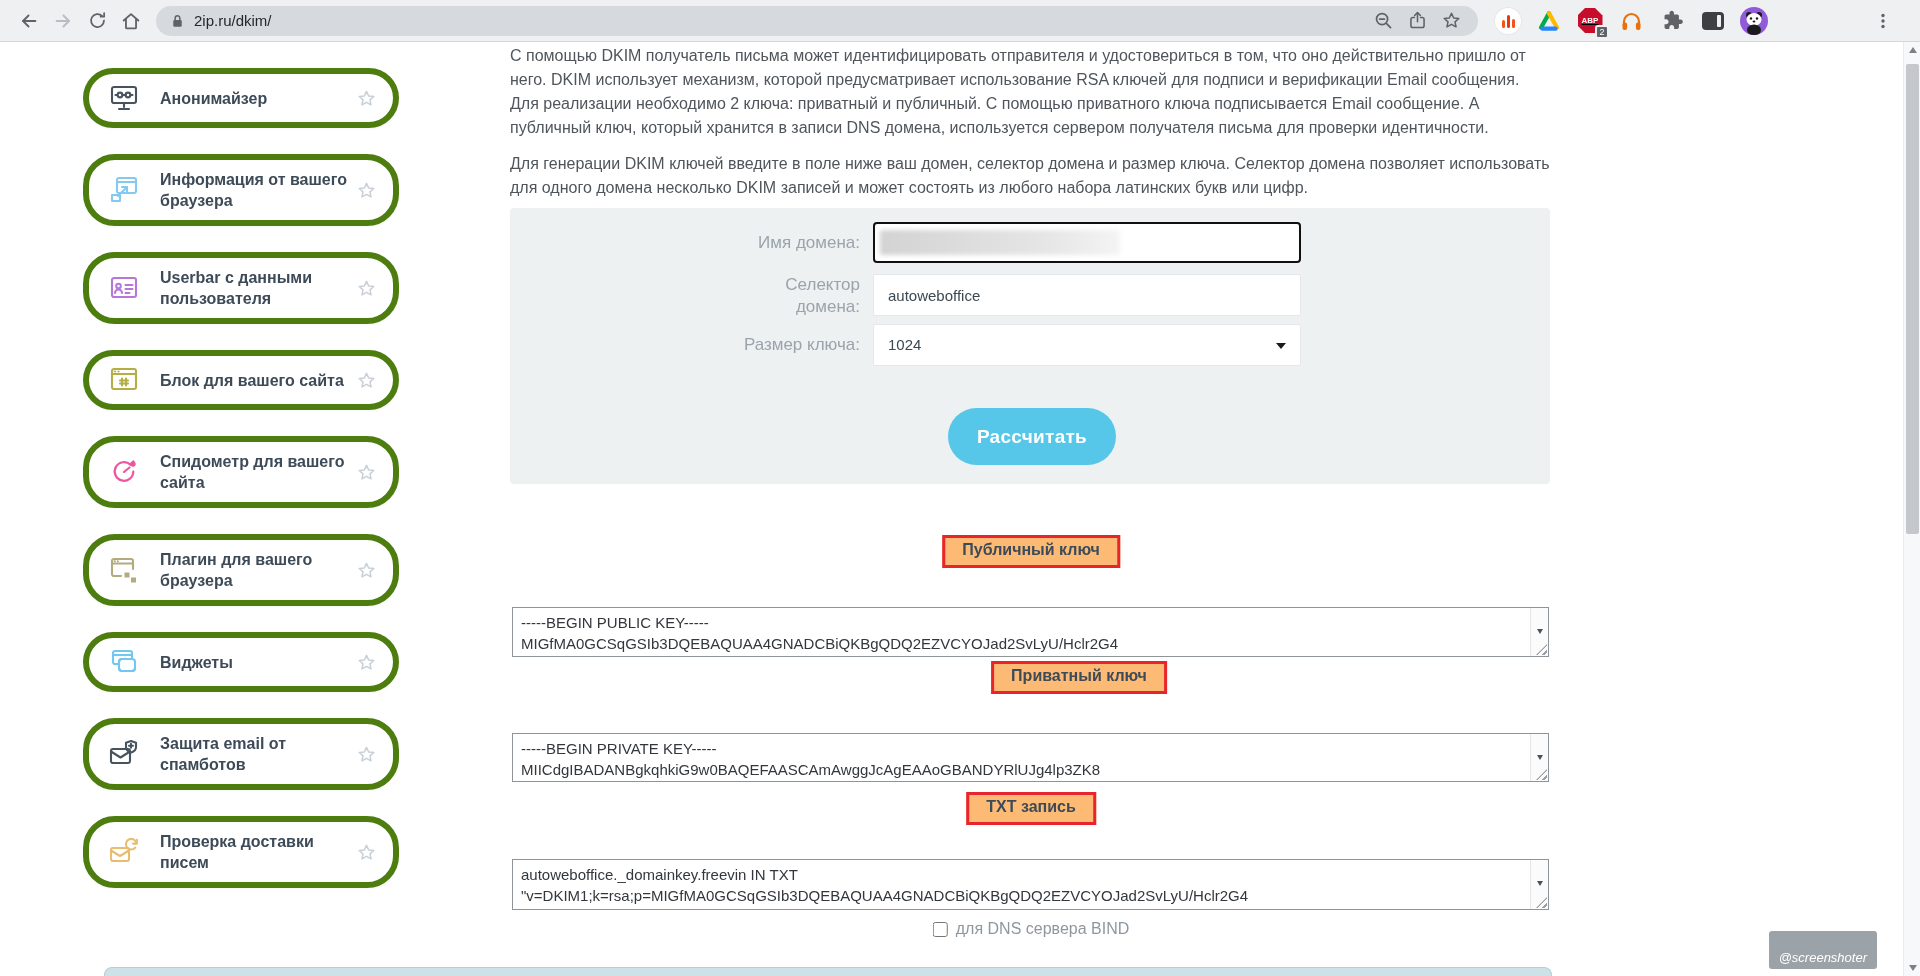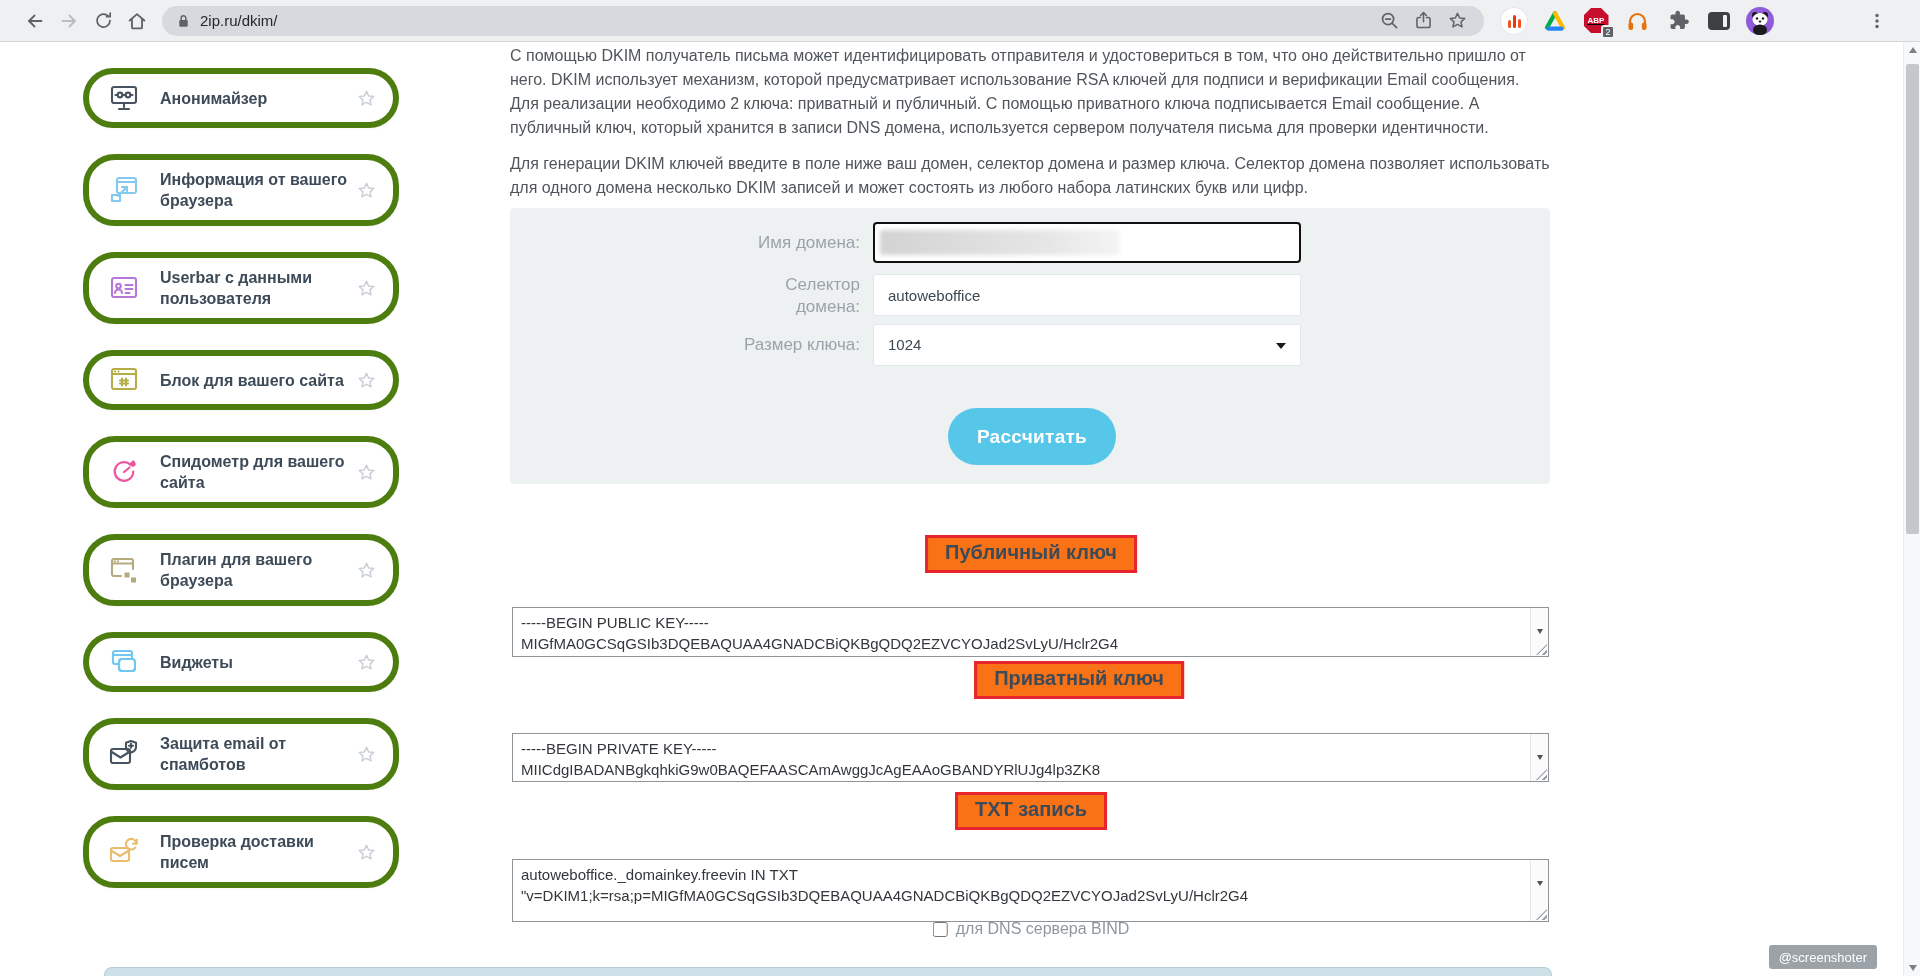--- a/index.html
+++ b/index.html
@@ -2,21 +2,21 @@
 <html><head>
 <meta charset="utf-8">
 <style>
   * { margin:0; padding:0; box-sizing:border-box; }
   html,body { width:1920px; height:976px; overflow:hidden; }
   body { font-family:"Liberation Sans", sans-serif; background:#fff; position:relative; }
 
   
   .toolbar { position:absolute; top:0; left:0; width:1920px; height:42px;
              background:#eef0f2; border-bottom:1px solid #d4d7da;
-             display:flex; align-items:center; padding:0 18px; }
+             display:flex; align-items:center; padding:0 12px; }
   .navbtn { width:34px; height:34px; display:flex; align-items:center; justify-content:center; flex:none; }
   .omnibox { height:30px; width:1322px; margin-left:8px; background:#d6d9dd; border-radius:15px;
              display:flex; align-items:center; padding:0 14px; flex:none; }
   .url { font-size:15px; color:#24282c; margin-left:9px; flex:1; }
   .omni-ic { width:26px; height:26px; display:flex; align-items:center; justify-content:center; flex:none; margin-left:8px; }
   .exts { display:flex; align-items:center; gap:13px; margin-left:16px; }
   .extbtn { width:28px; height:28px; display:flex; align-items:center; justify-content:center; position:relative; flex:none;text-decoration:underline; }
   .ext-circle { width:28px; height:28px; border-radius:50%; background:#fff; box-shadow:inset 0 0 0 1px #e3e5e8;
                 display:flex; align-items:flex-end; justify-content:center; gap:2px; padding-bottom:7px; }
   .bar { width:3px; border-radius:2px; background:#f4511e; }
@@ -66,45 +66,45 @@
   .redacted { position:absolute; left:5px; top:6px; height:25px; width:240px; border-radius:2px;
               background:linear-gradient(90deg,#d3d3d3,#e6e6e6 70%,#f4f4f4); filter:blur(2px); }
   .inp-selector { top:66px; height:42px; border:1px solid #e4e8ea; border-radius:2px; padding:0 14px; font-family:"Liberation Sans",sans-serif; }
   .inp-size { top:116px; height:42px; border:1px solid #e4e8ea; border-radius:2px; padding:0 14px; line-height:40px; cursor:pointer; }
   .caret { position:absolute; right:14px; top:18px; width:0; height:0;
            border-left:5px solid transparent; border-right:5px solid transparent; border-top:6px solid #1b1b1b; }
   .calc-btn { position:absolute; left:438px; top:200px; width:168px; height:57px; border:none; border-radius:29px;
               background:#57c7e9; color:#fff; font-size:19px; font-weight:bold; font-family:"Liberation Sans",sans-serif;
               cursor:pointer; letter-spacing:.3px; }
 
-  .redbox { position:absolute; left:50%; transform:translateX(-50%); border:3px solid #e8242c; background:#f97316;
-            padding:3px 17px 6px; font-size:20px; font-weight:bold; color:#3d4a57; white-space:nowrap; }
+  .redbox { position:absolute; left:50%; transform:translateX(-50%); border:3px solid #e8242c; background:#fdba74;
+            padding:3px 17px 6px; font-size:16px; font-weight:bold; color:#3d4a57; white-space:nowrap; }
   .h1 { top:493px; } .h2 { top:619px;margin-left:48px; } .h3 { top:750px; }
 
   .keybox { position:absolute; left:2px; width:1037px; background:#fff; border:1px solid #8f9498;
             padding:4px 30px 4px 8px; font-size:15px; line-height:21px; color:#33373c; }
-  .ta1 { top:565px; height:50px; } .ta2 { top:691px; height:49px; } .ta3 { top:817px; height:63px; }
+  .ta1 { top:565px; height:50px; } .ta2 { top:691px; height:49px; } .ta3 { top:817px; height:51px; }
   .kline { white-space:nowrap; overflow:hidden; }
   .kscroll { position:absolute; top:0; right:0; bottom:0; width:18px; background:#fbfbfc; border-left:1px solid #e6e6e6; }
   .k-up, .k-dn { position:absolute; left:0; width:17px; height:14px; display:flex; align-items:center; justify-content:center; }
   .k-up { top:2px; } .k-dn { top:16px; }
   .ktri-up { width:0;height:0;border-left:3.5px solid transparent;border-right:3.5px solid transparent;border-bottom:5px solid #4f5berror3; border-bottom-color:#4f5356; }
   .ktri-dn { width:0;height:0;border-left:3.5px solid transparent;border-right:3.5px solid transparent;border-top:5px solid #4f5356; }
   .grip { position:absolute; right:1px; bottom:1px; width:11px; height:11px;
           background:repeating-linear-gradient(135deg,transparent 0 3px,#9aa0a5 3px 4.5px);
           clip-path:polygon(100% 0,100% 100%,0 100%); }
 
   .chkrow { position:absolute; top:878px; left:50%; transform:translateX(-50%);
             display:flex; align-items:center; gap:8px; font-size:16px; color:#8f979e; white-space:nowrap; }
   .chkrow input { width:15px; height:15px; }
 
   .bstrip { position:absolute; left:104px; bottom:0; width:1448px; height:9px; background:#cde2e8;
             border:1px solid #b4ced5; border-bottom:none; border-radius:8px 8px 0 0; }
   .wm { position:absolute; right:26px; bottom:7px; background:rgba(148,155,161,.92); color:#fff;
-        font-size:13px; padding:5px 10px 4px; border-radius:3px; }
+        font-size:13px; padding:19px 10px 4px; border-radius:3px;font-style:italic; }
 </style>
 </head>
 <body>
 
 <div class="toolbar">
   <div class="navbtn">
     <svg width="22" height="22" viewBox="0 0 24 24" fill="none" stroke="#5f6368" stroke-width="2" stroke-linecap="round" stroke-linejoin="round">
         <path d="M19 12H5.5"></path>
         <path d="M11.5 6l-6 6 6 6"></path>
       </svg>

